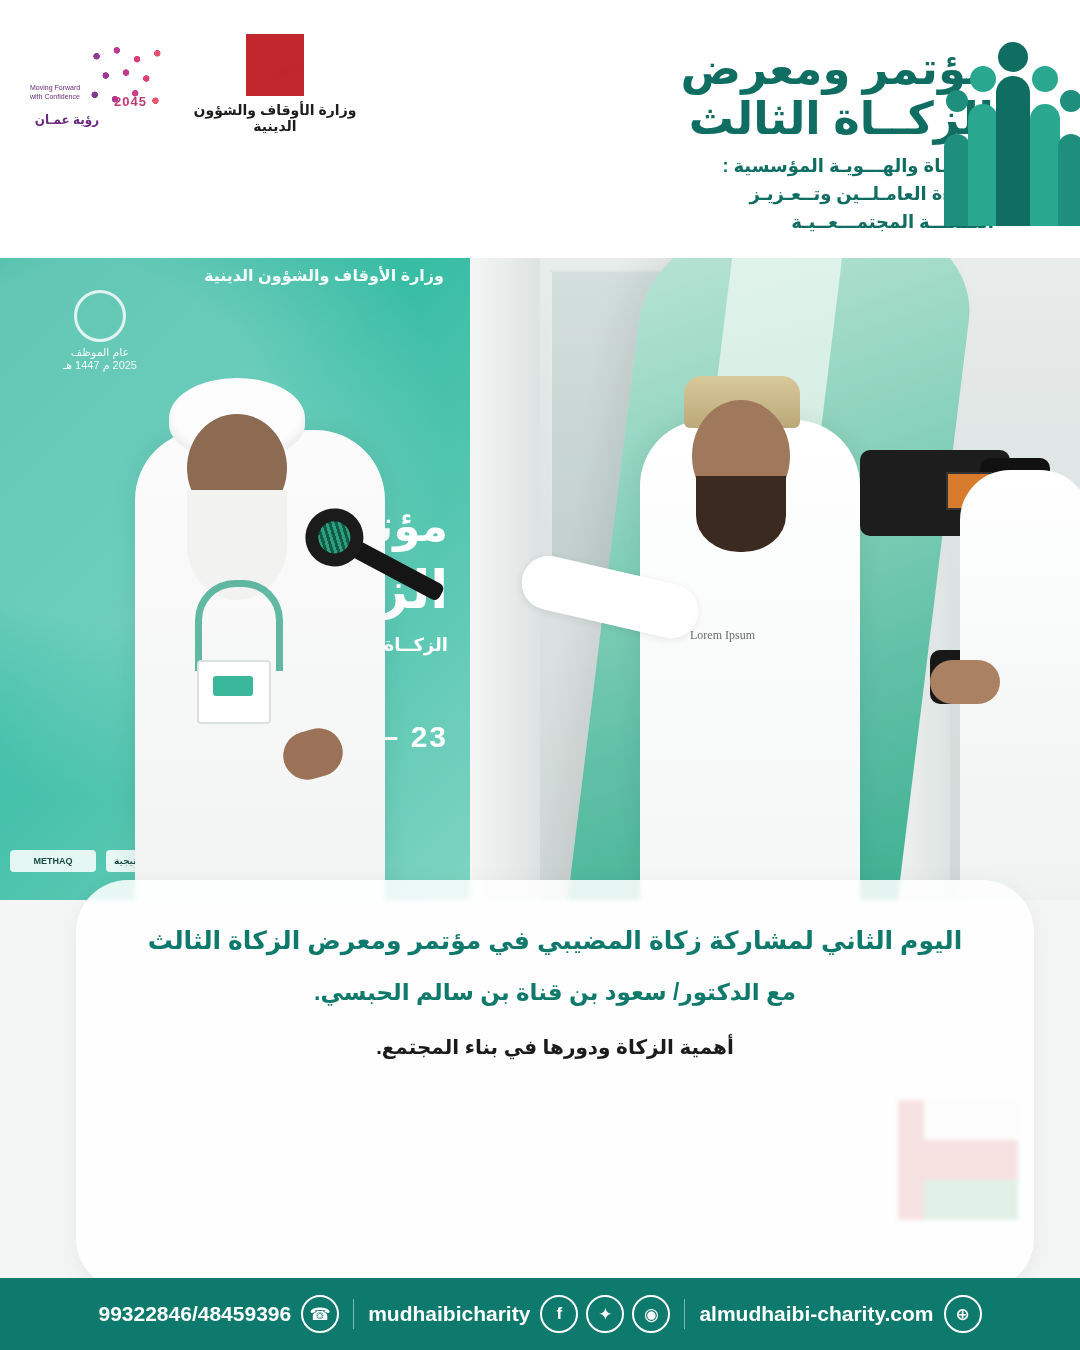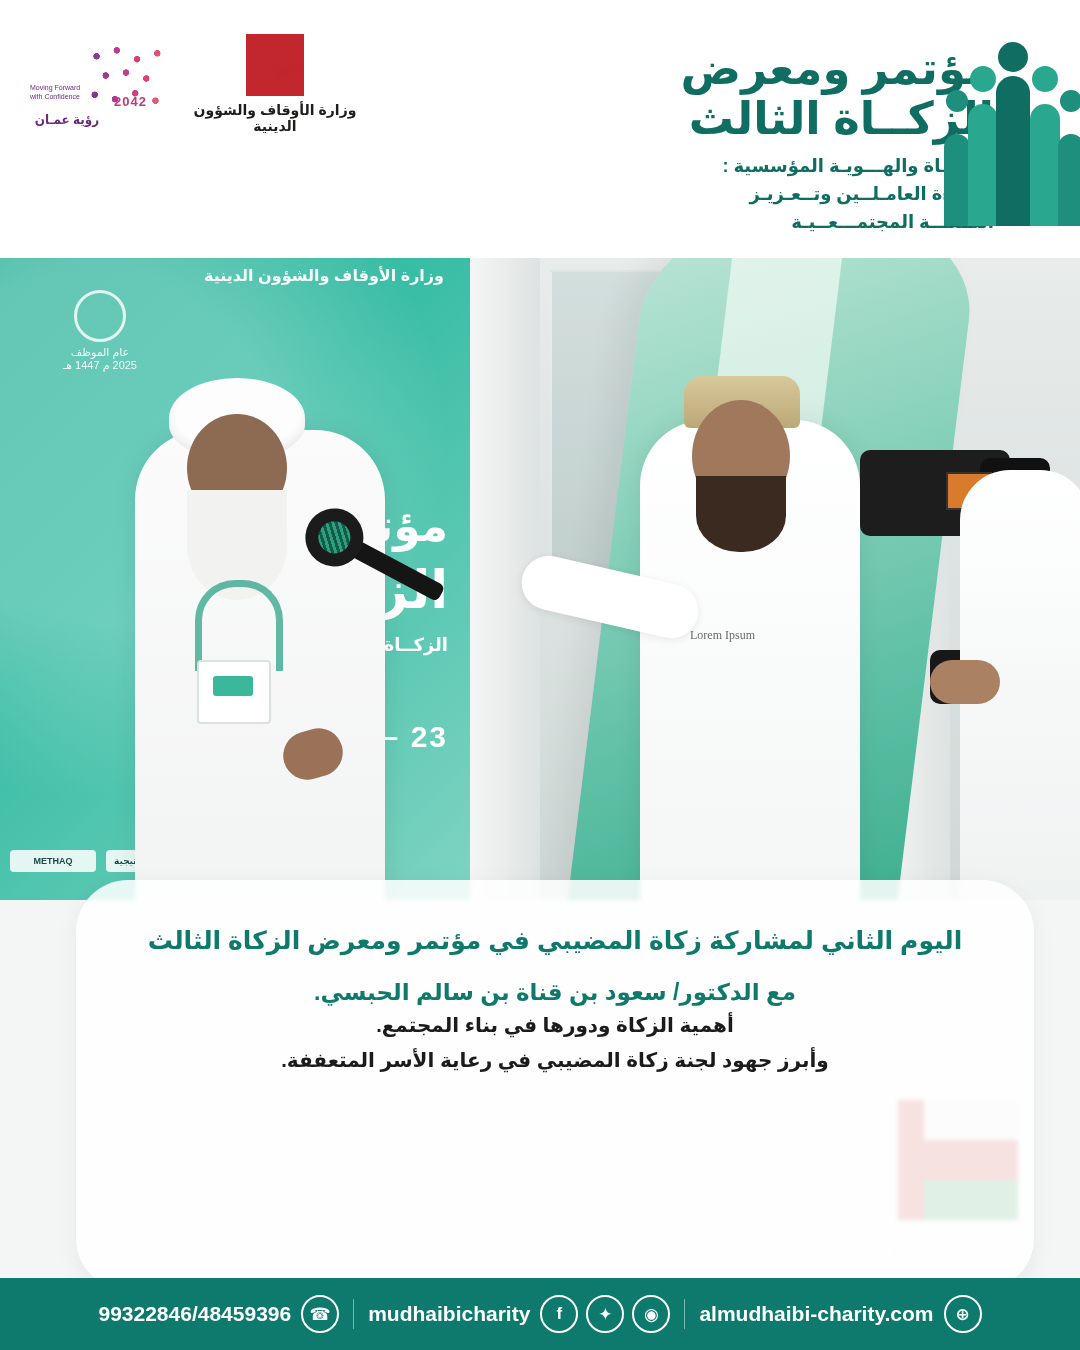--- a/index.html
+++ b/index.html
@@ -270,21 +270,21 @@
   .card-inner{padding:44px 56px 10px 56px;text-align:center;}
   .line-1{
     font-size:25px;font-weight:bold;color:#0f7a6c;line-height:1.35;
   }
   .line-2{
     margin-top:14px;font-size:25px;font-weight:bold;color:#151515;line-height:1.4;
   }
   .line-3{
     margin-top:18px;font-size:23px;font-weight:bold;color:#0f7a6c;line-height:1.4;
   }
-  .bullets{}
+  .bullets{margin-top:22px;}
   .bullet{
     font-size:20px;font-weight:bold;color:#1b1b1b;line-height:1.75;
   }
 
   
   .footer{
     position:absolute;left:0;bottom:0;width:1080px;height:72px;
     background:#0d7a6d;
     display:flex;align-items:center;justify-content:center;gap:14px;
     z-index:40;
@@ -310,21 +310,21 @@
 <div class="poster">
 
   <div class="header">
 
     <div class="logos">
 
       <div class="logo-vision">
         <div class="dots"></div>
         <div class="v-en">Moving Forward with Confidence</div>
         <div class="v-ar">رؤية عمـان</div>
-        <div class="v-2040">2042</div>
+        <div class="v-2040">2045</div>
       </div>
 
       <div class="logo-ministry">
         <div class="khanjar"></div>
         <div class="m-txt">وزارة الأوقاف والشؤون الدينية</div>
       </div>
 
 
       <div class="title-block">
         <div class="title-1">مؤتمر ومعرض</div>
@@ -420,21 +420,20 @@
   </div>
   <span class="star" style="left:210px;top:1165px;">✦</span>
   <span class="star" style="left:880px;top:1240px;">✦</span>
 
   <div class="card">
     <div class="card-inner">
       <div class="line-1">اليوم الثاني لمشاركة زكاة المضيبي في مؤتمر ومعرض الزكاة الثالث</div>
       <div class="line-3">مع الدكتور/ سعود بن قناة بن سالم الحبسي.</div>
       <div class="bullets">
         <div class="bullet">أهمية الزكاة ودورها في بناء المجتمع.</div>
-        <div class="bullet">وأبرز جهود لجنة زكاة المضيبي في رعاية الأسر المتعففة.</div>
       </div>
     </div>
   </div>
 
   <div class="footer">
 
     <div class="f-item">
       <span class="circ">⊕</span>
       <span>almudhaibi-charity.com</span>
     </div>

